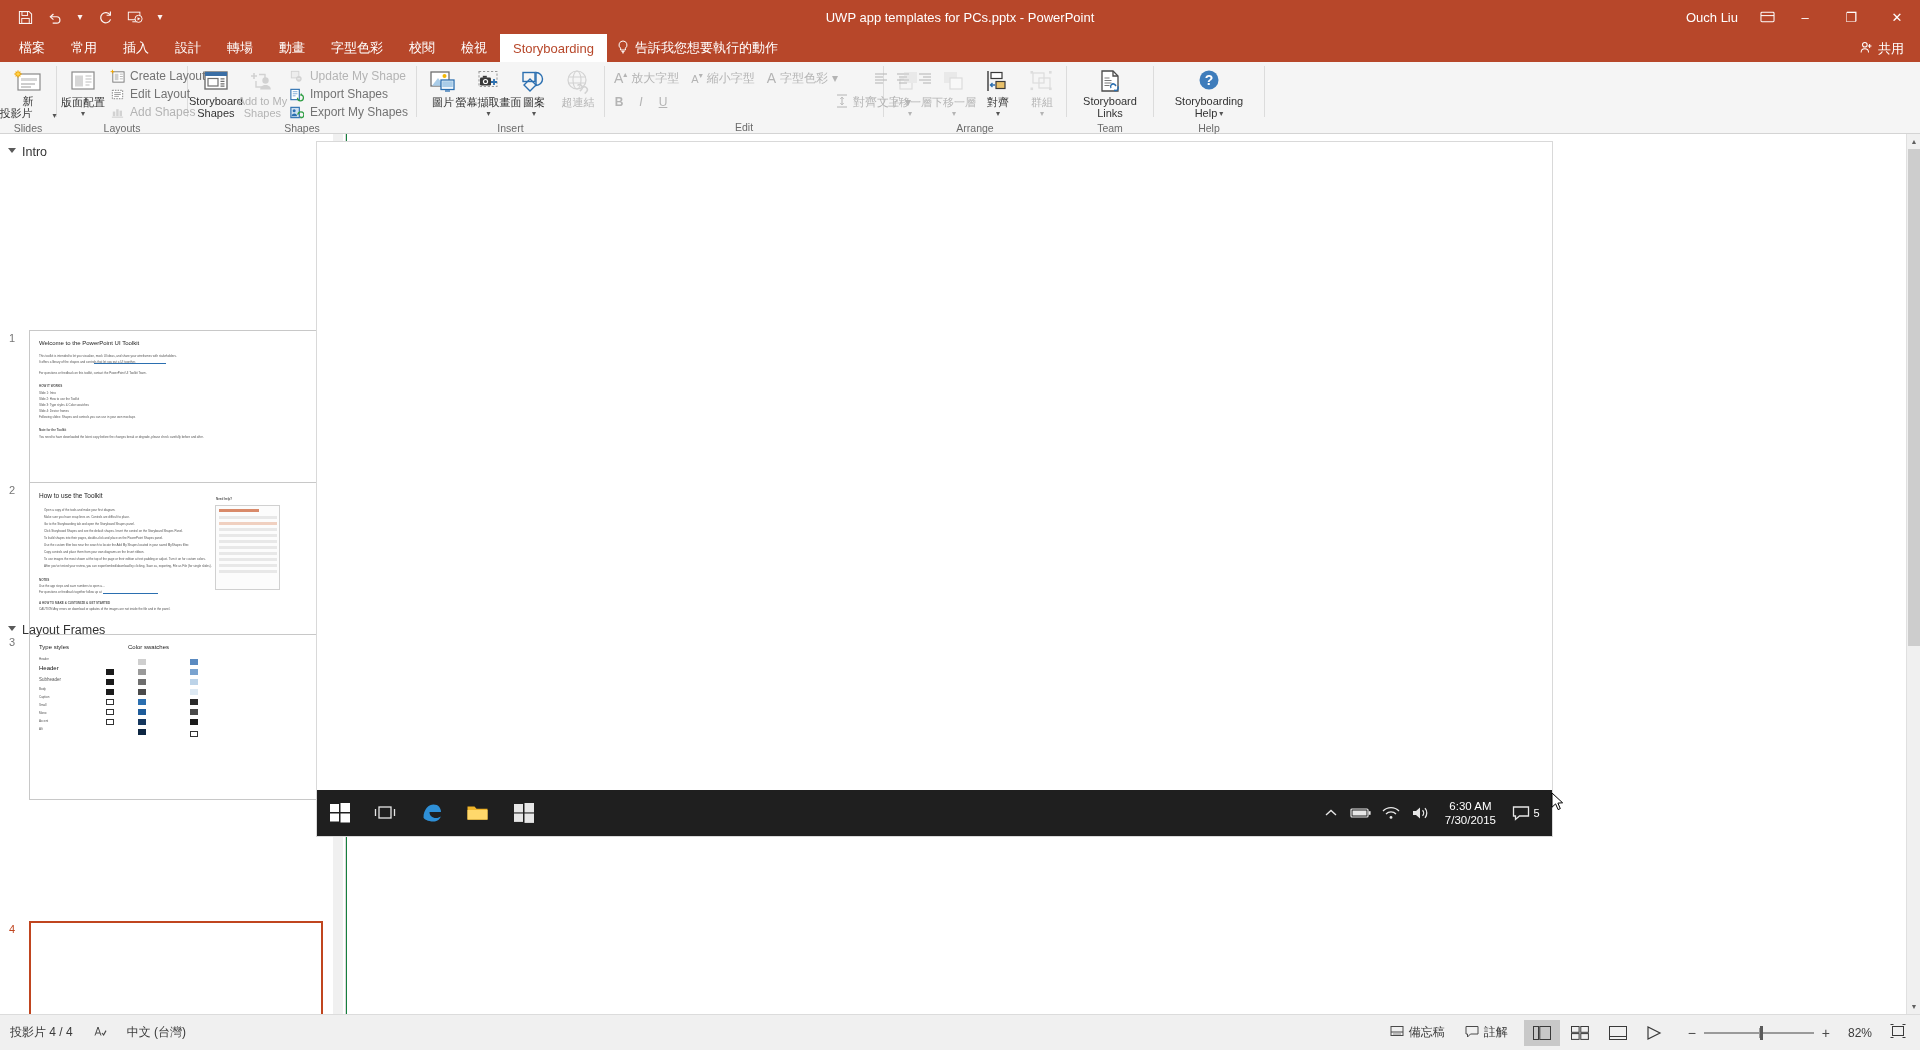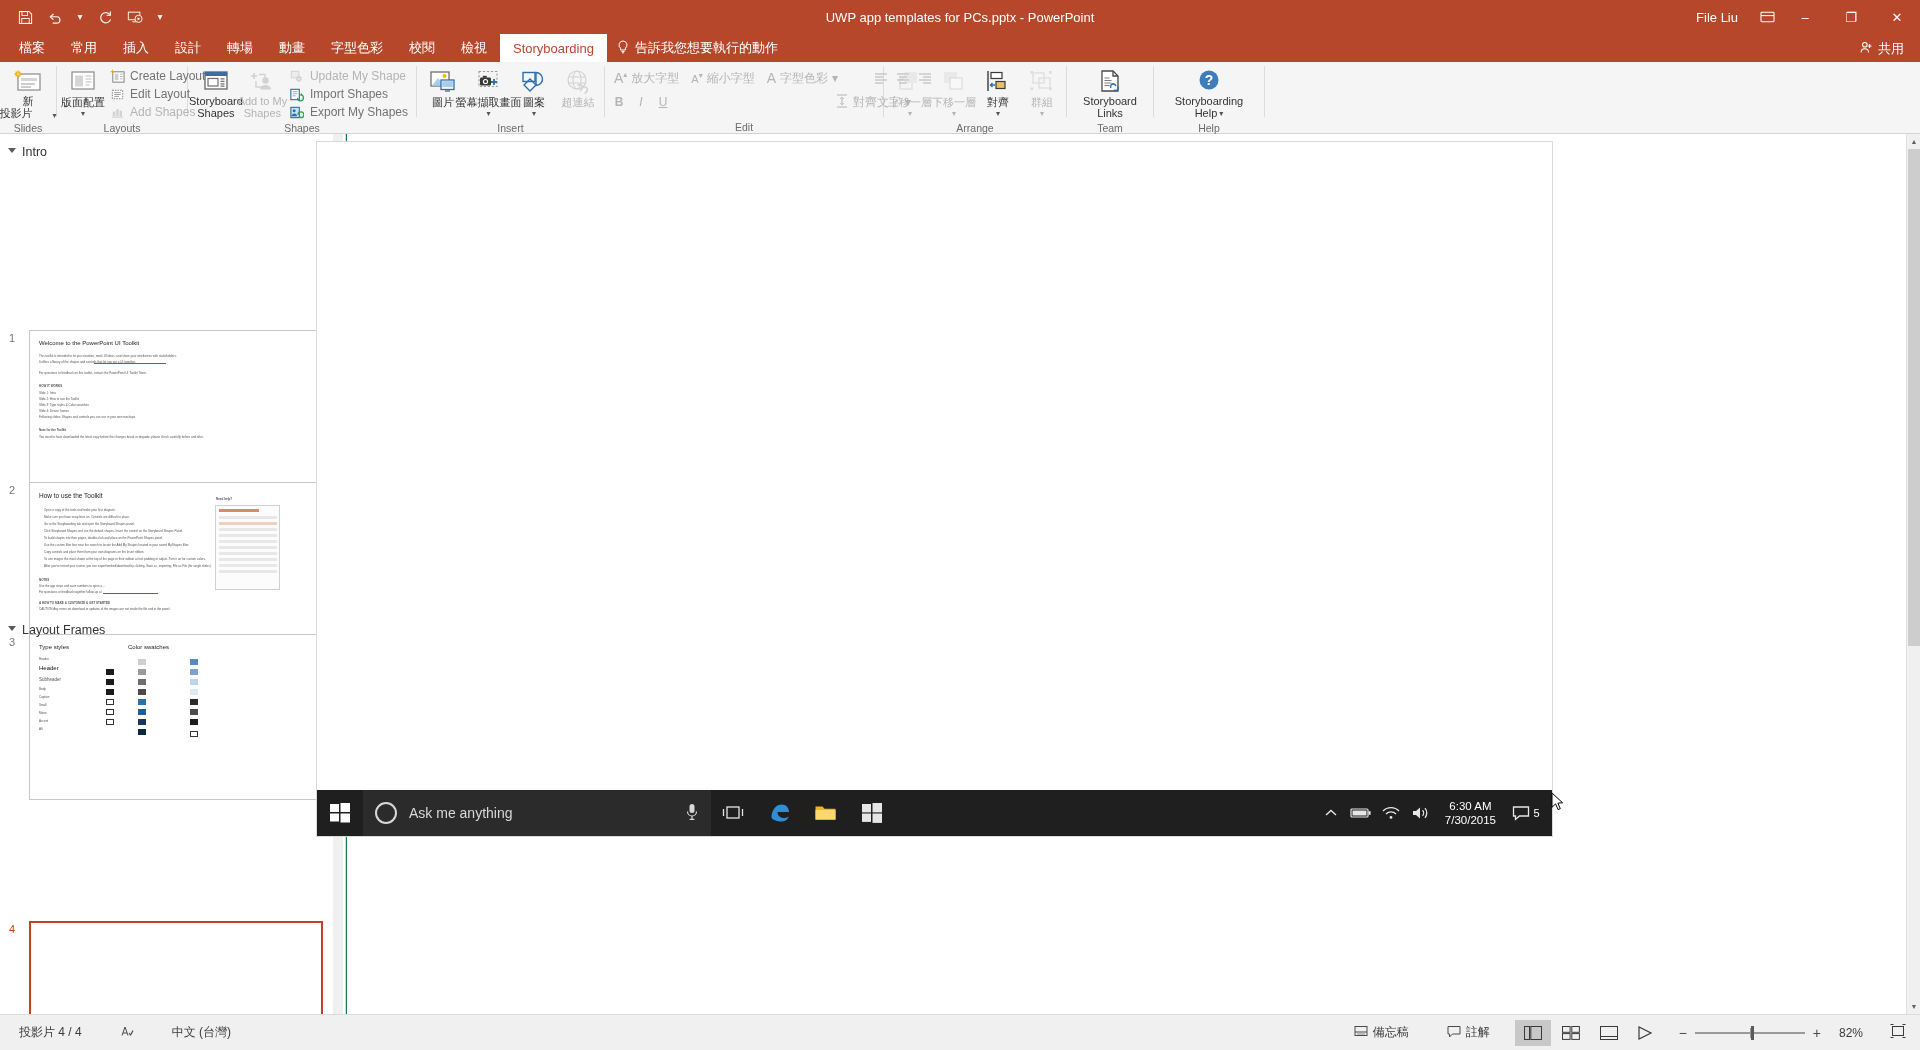--- a/index.html
+++ b/index.html
@@ -138,21 +138,21 @@
   .sb-arrow { width:14px; height:15px; display:flex; align-items:center; justify-content:center; font-size:7px; color:#606060; }
   #vthumb { position:absolute; left:1px; top:15px; width:12px; height:500px; background:#cdcdcd; }
   #cursor { position:absolute; left:1536px; top:662px; width:12px; height:18px; }
 
   
   #statusbar {
     position:absolute; left:0; bottom:0; width:1920px; height:36px;
     background:#f0f0f0; border-top:1px solid #dcdcdc;
     display:flex; align-items:center; font-size:12px; color:#3b3b3b;
   }
-  .sb-item { display:flex; align-items:center; gap:5px; padding:0 19px; height:36px; white-space:nowrap; }
+  .sb-item { display:flex; align-items:center; gap:5px; padding:0 10px; height:36px; white-space:nowrap; }
   #sb-right { margin-left:auto; display:flex; align-items:center; }
   .viewbtn { width:36px; height:26px; display:flex; align-items:center; justify-content:center; }
   .viewbtn.active { background:#c8c8c8; }
   #zoomslider { display:flex; align-items:center; gap:8px; padding:0 8px; }
   #ztrack { position:relative; width:110px; height:2px; background:#9a9a9a; }
   #zknob { position:absolute; top:-6px; left:56px; width:3px; height:14px; background:#5a5a5a; }
   #ztick { position:absolute; top:-4px; left:55px; width:1px; height:10px; background:#9a9a9a; }
 </style>
 </head>
 <body>
@@ -184,21 +184,21 @@
           <rect x="1.5" y="2" width="13" height="8.5" fill="none" stroke="#fff" stroke-width="1.1"></rect>
           <path d="M6 12.8h5" stroke="#fff" stroke-width="1.1"></path>
           <circle cx="13" cy="9.5" r="4" fill="#b7472a" stroke="#fff" stroke-width="1.1"></circle>
           <path d="M11.8 7.6 15 9.5l-3.2 2z" fill="#fff"></path>
         </svg>
     </div>
     <div class="qat-btn small">▾</div>
   </div>
   <div id="win-title">UWP app templates for PCs.pptx  -  PowerPoint</div>
   <div id="title-right">
-    <div id="userbox">File Liu</div>
+    <div id="userbox">Ouch Liu</div>
     <div class="win-icon-btn">
       <svg width="15" height="14" viewBox="0 0 16 15">
           <rect x="1" y="2.5" width="14" height="10" rx="1" fill="none" stroke="#fff" stroke-width="1.1"></rect>
           <path d="M1 6h14" stroke="#fff" stroke-width="1.1"></path>
         </svg>
     </div>
     <div class="win-ctl">–</div>
     <div class="win-ctl">❐</div>
     <div class="win-ctl close">✕</div>
   </div>
@@ -721,31 +721,20 @@
       <div id="devframe">
 
         <div id="taskbar">
           <div id="startbtn">
             <svg width="20" height="20" viewBox="0 0 20 20">
                 <rect x="0" y="1" width="9" height="8" fill="#fff"></rect>
                 <rect x="10.5" y="0" width="9.5" height="9" fill="#fff"></rect>
                 <rect x="0" y="10.5" width="9" height="8" fill="#fff"></rect>
                 <rect x="10.5" y="10.5" width="9.5" height="9" fill="#fff"></rect>
               </svg>
-          </div>
-          <div id="searchbox">
-            <span class="circle-o"></span>
-            <span>Ask me anything</span>
-            <span style="margin-left:auto">
-              <svg width="14" height="18" viewBox="0 0 14 18">
-                  <rect x="4.5" y="1" width="5" height="9" rx="2.5" fill="#d8d8d8"></rect>
-                  <path d="M2.5 8.5a4.5 4.5 0 0 0 9 0" fill="none" stroke="#d8d8d8" stroke-width="1.2"></path>
-                  <path d="M7 13v3.2M4.6 16.4h4.8" stroke="#d8d8d8" stroke-width="1.2"></path>
-                </svg>
-            </span>
           </div>
           <div class="tb-icon">
             <svg width="24" height="18" viewBox="0 0 24 18">
                 <rect x="5" y="3" width="12" height="11" fill="none" stroke="#e6e6e6" stroke-width="1.3"></rect>
                 <path d="M1.5 5v7M20.5 5v7" stroke="#e6e6e6" stroke-width="1.3"></path>
               </svg>
           </div>
           <div class="tb-icon">
             <svg width="24" height="24" viewBox="0 0 24 24">
                 <path d="M3.5 16.5C3.5 8 9 3.5 13.5 3.5c5 0 7.5 3.6 7.5 7.5H9.5c0 3.5 2.6 6 6.5 6 2 0 3.6-.6 4.8-1.5-1 3-4 5-7.6 5-5 0-9.7-2.5-9.7-4z" fill="#2e8fd6"></path>

